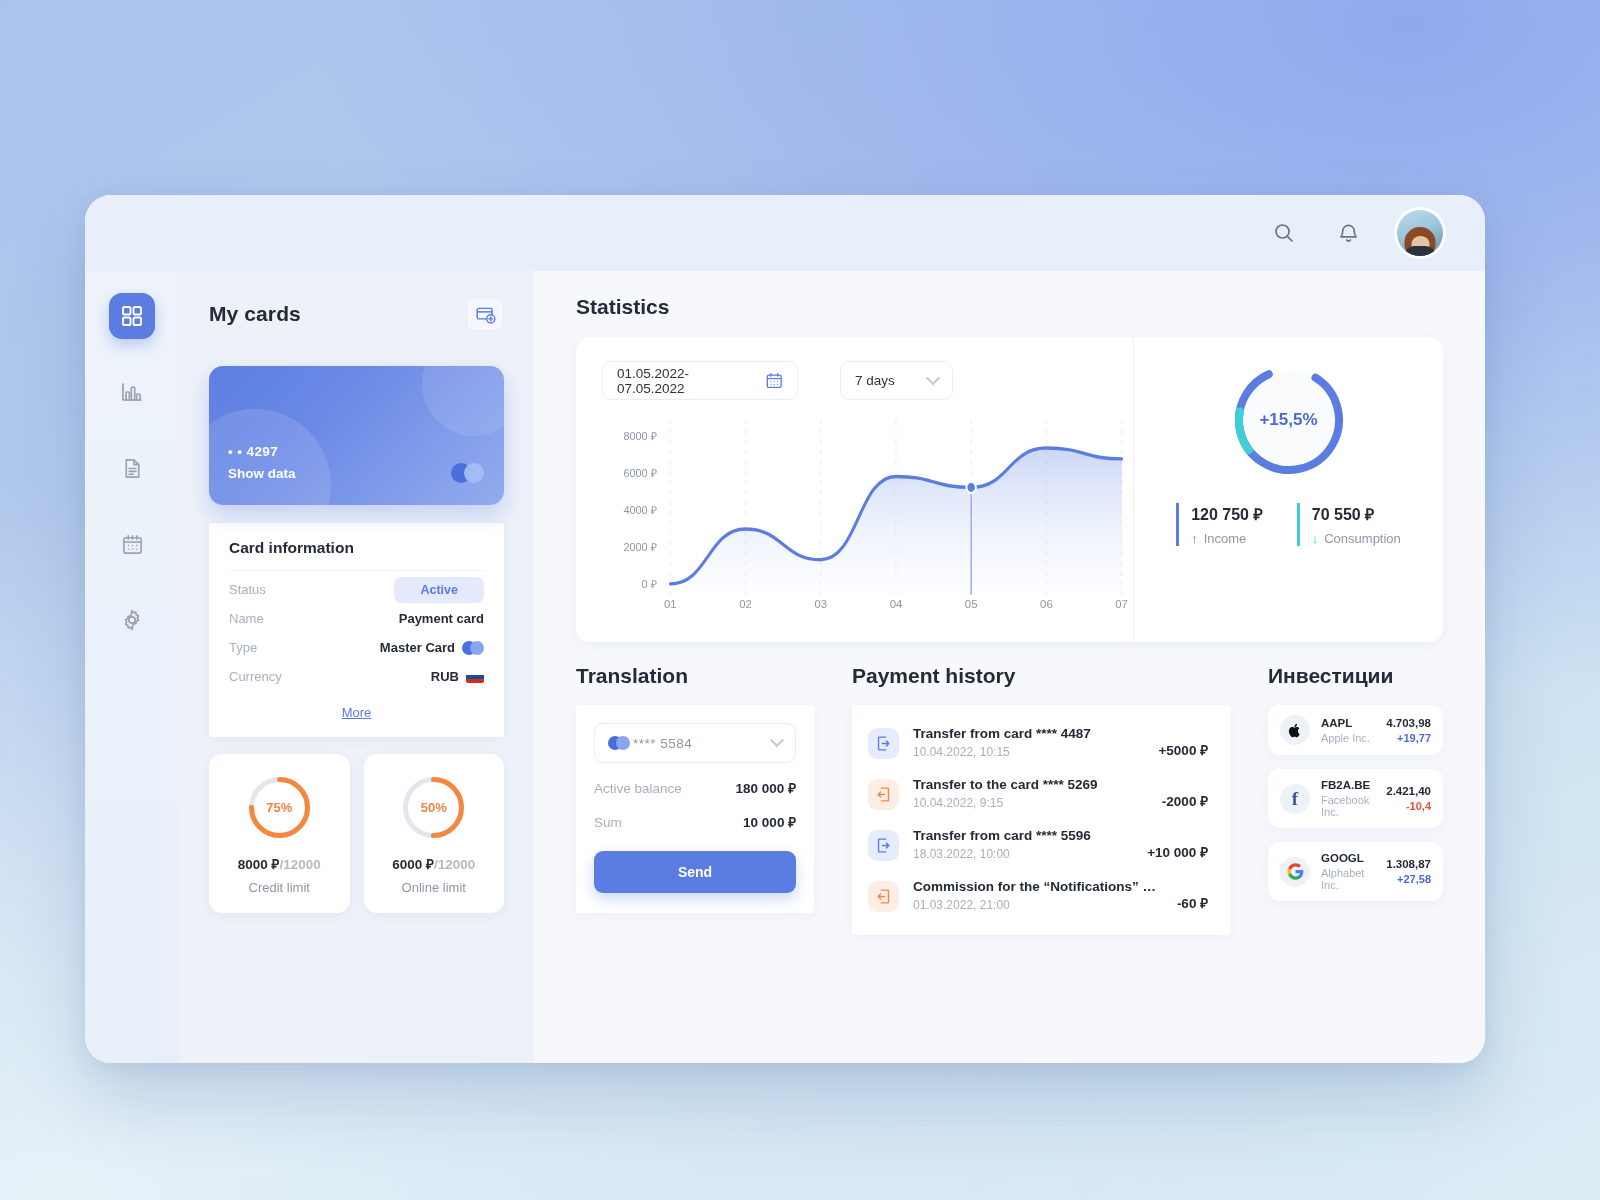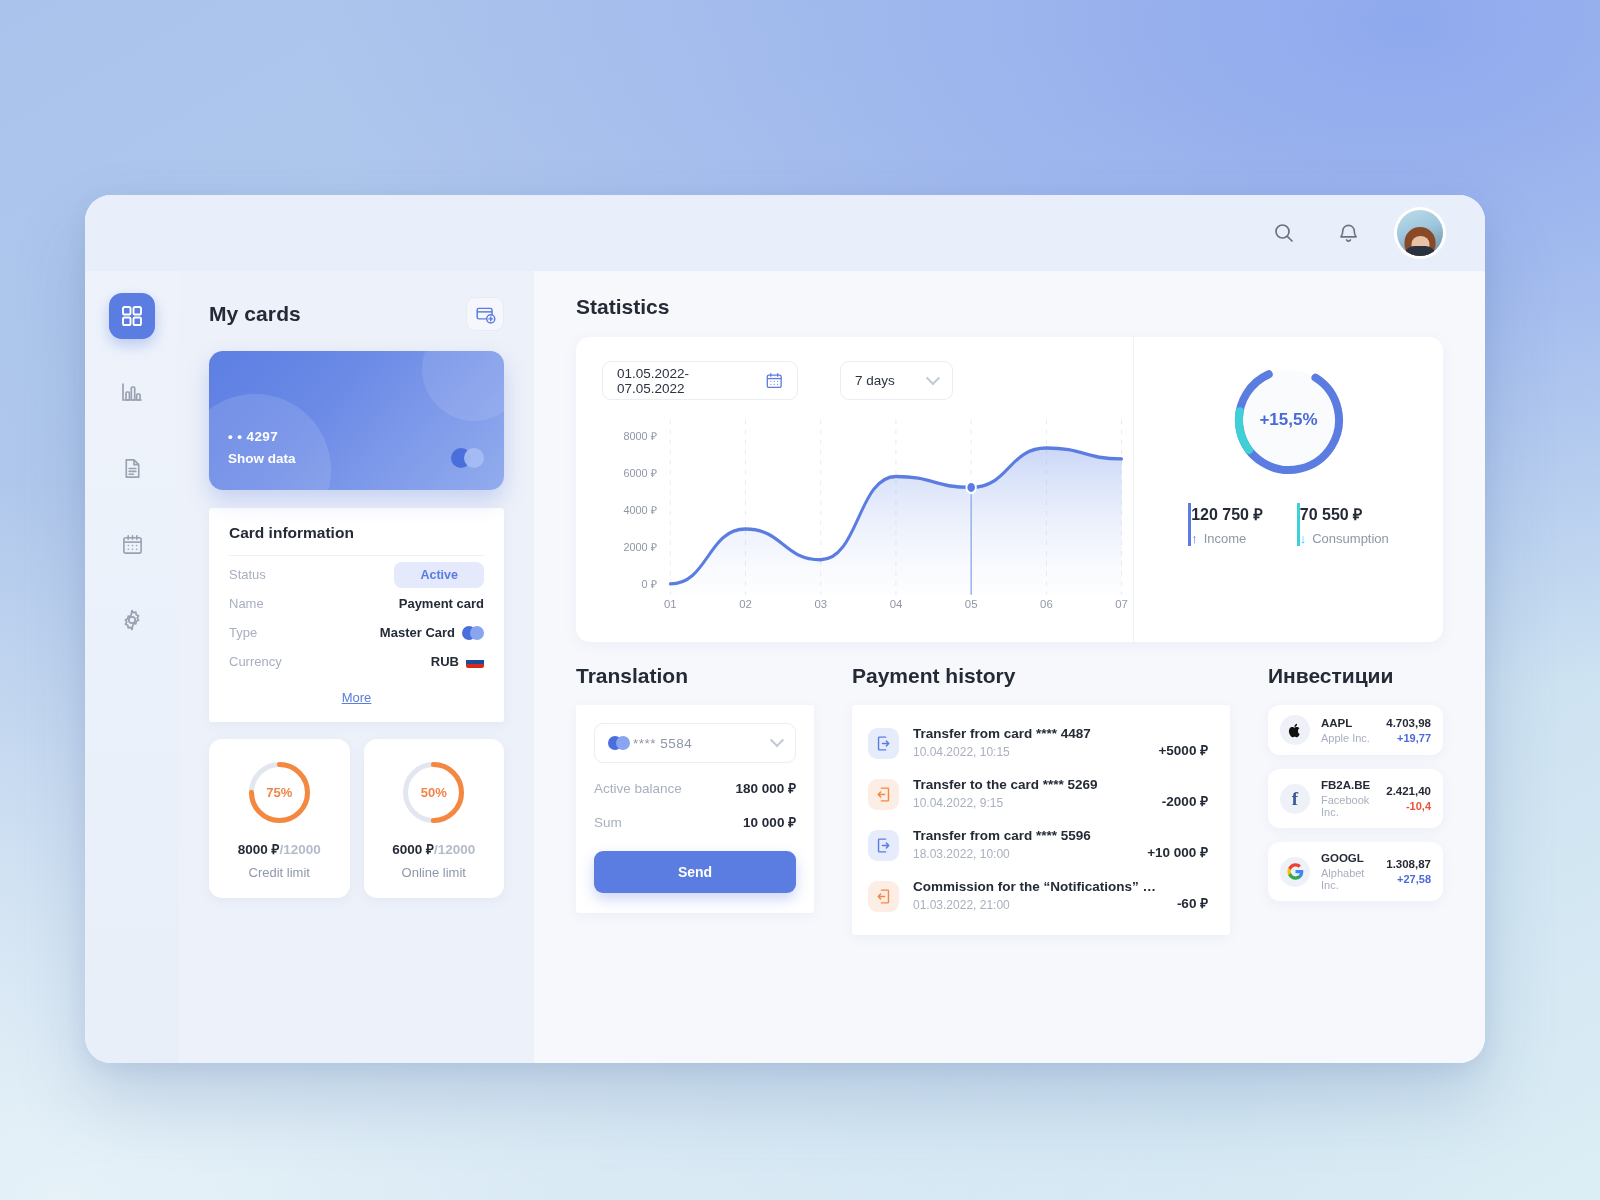--- a/index.html
+++ b/index.html
@@ -85,21 +85,21 @@
   }
   .col-head { display:flex; align-items:center; justify-content:space-between; }
   .col-title { font-size: 21px; font-weight: 700; color: #252b36; letter-spacing:.1px; }
   .addcard-btn {
     width: 38px; height: 34px; border-radius: 9px; background:#f5f7fc;
     border:1px solid #e7ebf4;
     display:flex; align-items:center; justify-content:center; cursor:pointer;
   }
 
   .bankcard {
-    margin-top: 20px; height: 139px; border-radius: 14px;
+    margin-top: 35px; height: 139px; border-radius: 14px;
     background: linear-gradient(133deg,#5d7fe3 0%, #6b8ae6 38%, #93acee 100%);
     position: relative; overflow: hidden; cursor: pointer;
     box-shadow: 0 10px 22px rgba(93,127,227,0.28);
     text-decoration: underline;
   }
   .bankcard .blob1 { position:absolute; width:152px; height:152px; border-radius:50%;
     left:-30px; bottom:-56px; background: rgba(255,255,255,0.12); }
   .bankcard .blob2 { position:absolute; width:104px; height:104px; border-radius:50%;
     right:-22px; top:-34px; background: rgba(255,255,255,0.10); }
   .bankcard .cnum { position:absolute; left:19px; bottom:46px; color:#fff;
@@ -152,21 +152,21 @@
   .caret { width:10px; height:10px; border-right:2px solid #c2c9d6; border-bottom:2px solid #c2c9d6;
     transform: rotate(45deg) translate(-2px,-2px); }
 
   .chartwrap { flex:1 1 auto; position:relative; margin-top: 6px; }
   .stats-right { width:310px; flex:0 0 auto; border-left:1px solid #eef1f6;
     display:flex; flex-direction:column; align-items:center; padding-top:24px; }
   .donut { width:118px; height:118px; position:relative; }
   .donut .ctr { position:absolute; inset:0; display:flex; align-items:center; justify-content:center;
     font-size:17px; font-weight:700; color:#4a6ad8; }
   .kpis { display:flex; gap:34px; margin-top:24px; }
-  .kpi { padding-left:0; border-left:3px solid #5b7ce0; }
+  .kpi { padding-left:12px; border-left:3px solid #5b7ce0; }
   .kpi.teal { border-left-color:#3ed0d6; }
   .kpi .v { font-size:16px; font-weight:700; color:#252b36; }
   .kpi .l { font-size:13px; color:#8f97a7; margin-top:6px; display:flex; align-items:center; gap:6px; }
   .kpi .arr { color:#5b7ce0; font-size:13px; }
   .kpi.teal .arr { color:#3ed0d6; }
 
   
   .bottom { display:flex; gap:38px; margin-top:22px; }
   .bcol-trans { width:238px; flex:0 0 auto; }
   .bcol-hist { flex:1 1 auto; min-width:0; }

